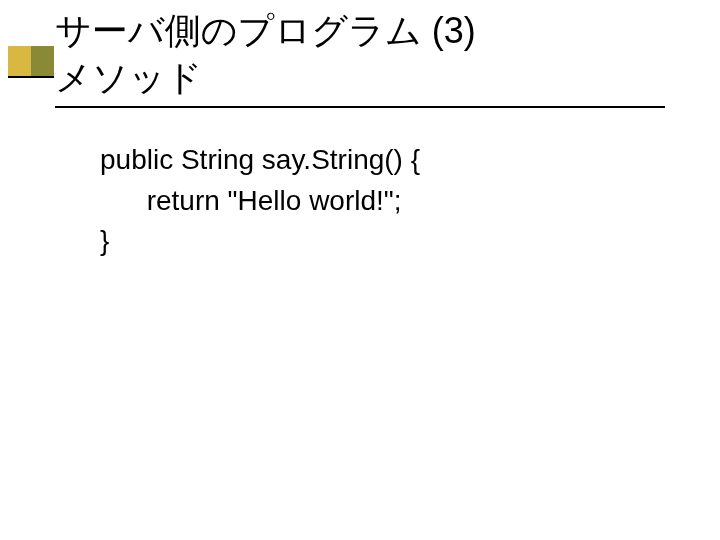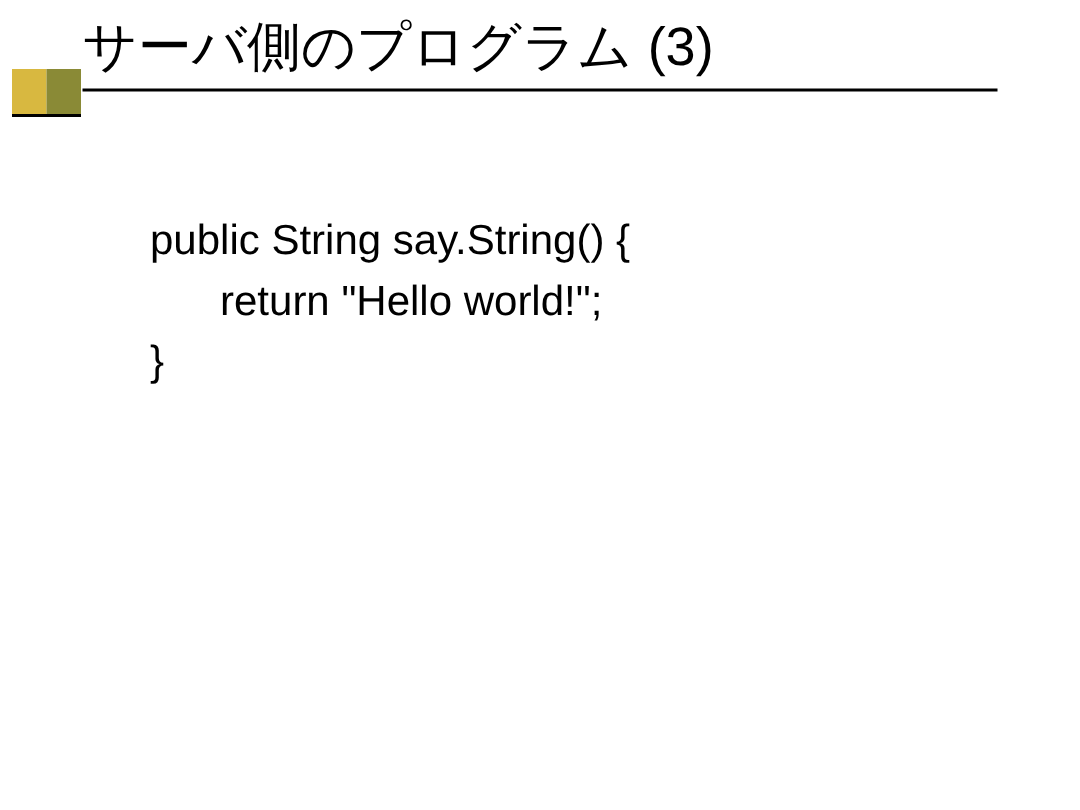--- a/index.html
+++ b/index.html
@@ -78,20 +78,21 @@
 <div class="slide">
 
   <div class="accent-bar">
     <div class="gold"></div>
     <div class="olive"></div>
   </div>
 
   <div class="title-block">
     <div class="title-text">
       <span>サーバ側のプログラム (3)</span><br>
+      <span>メソッド</span>
     </div>
     <div class="underline"></div>
   </div>
 
   <div class="code-block">
     <div class="code-line">public String say.String() {</div>
     <div class="code-line">      return "Hello world!";</div>
     <div class="code-line">}</div>
   </div>
 

